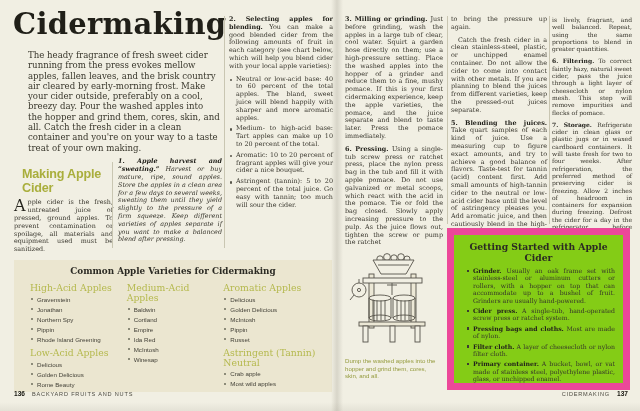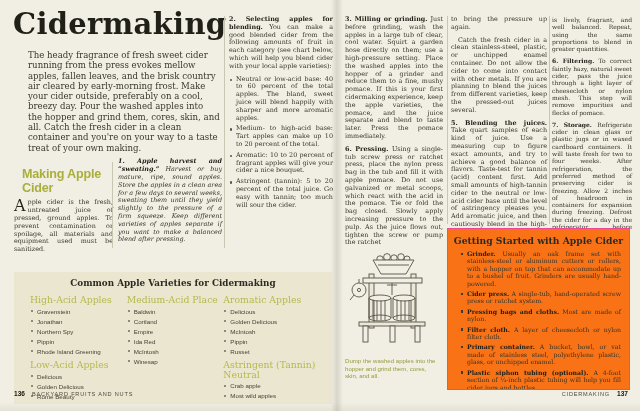--- a/index.html
+++ b/index.html
@@ -42,21 +42,21 @@
   .vrule{position:absolute;width:1px;background:#c9c6b2;}
 
   .bullets{list-style:none;margin:2px 0 0 0;padding:0;}
   .bullets li{position:relative;padding-left:7px;margin-bottom:3px;}
   .bullets li::before{
     content:"";position:absolute;left:1px;top:3px;
     width:2.4px;height:2.4px;background:#56554a;border-radius:50%;
   }
 
   .table-box{
-    left:14px;top:272px;width:318px;height:132px;
+    left:14px;top:260px;width:318px;height:132px;
     background:#ebe6d0;overflow:hidden;
   }
   .table-title{
     text-align:center;font-weight:bold;font-size:8.8px;color:#2b2a23;
     padding-top:6px;margin:0;
   }
   .table-cols{display:flex;padding:2px 12px 0 16px;gap:0;}
   .tcol{flex:1;}
   .ghead{
     font-size:9.3px;line-height:9.8px;font-weight:normal;color:#b5b94e;
@@ -80,21 +80,21 @@
 
   .press{left:347px;top:250px;}
   .caption{
     left:345px;top:351px;width:92px;
     font-family:"Liberation Sans", sans-serif;
     font-size:6.1px;line-height:7.4px;color:#959b3e;text-align:left;
   }
 
   .sidebar{
     left:447px;top:228px;width:183px;height:162px;
-    background:#f97316;border:1px solid #ec4899;box-sizing:border-box;
+    background:#84cc16;border:7px solid #ec4899;box-sizing:border-box;
     overflow:hidden;
   }
   .sidebar-title{
     text-align:center;font-weight:bold;font-size:9.2px;color:#2b2a23;
     margin:6px 4px 4px 4px;
   }
   .sitems{
     list-style:none;margin:0;padding:0 8px 0 11px;
     font-size:6.2px;line-height:7.4px;color:#35332a;text-align:justify;
   }
@@ -167,21 +167,21 @@
           <li>Rhode Island Greening</li>
         </ul>
         <h3 class="ghead">Low-Acid Apples</h3>
         <ul class="titems">
           <li>Delicious</li>
           <li>Golden Delicious</li>
           <li>Rome Beauty</li>
         </ul>
       </div>
       <div class="tcol">
-        <h3 class="ghead">Medium-Acid Place</h3>
+        <h3 class="ghead">Medium-Acid Apples</h3>
         <ul class="titems">
           <li>Baldwin</li>
           <li>Cortland</li>
           <li>Empire</li>
           <li>Ida Red</li>
           <li>McIntosh</li>
           <li>Winesap</li>
         </ul>
       </div>
       <div class="tcol">
@@ -253,21 +253,21 @@
         <rect x="68" y="76" width="5" height="16" fill="#f1efe3"></rect>
       </g>
     </svg>
   </div>
   <p class="abs caption">Dump the washed apples into the hopper and grind them, cores, skin, and all.</p>
 
   <div class="vrule" style="left:447px;top:16px;height:208px;"></div>
 
   <div class="abs col colR2">
     <p>to bring the pressure up again.</p>
-    <p class="indent">Catch the fresh cider in a clean stainless-steel, plastic, or unchipped enamel container. Do not allow the cider to come into contact with other metals. If you are planning to blend the juices from different varieties, keep the pressed-out juices several.</p>
+    <p class="indent">Catch the fresh cider in a clean stainless-steel, plastic, or unchipped enamel container. Do not allow the cider to come into contact with other metals. If you are planning to blend the juices from different varieties, keep the pressed-out juices separate.</p>
     <p><span class="lead">5. Blending the juices.</span> <span>Take quart samples of each kind of juice. Use a measuring cup to figure exact amounts, and try to achieve a good balance of flavors. Taste-test for tannin (acid) content first. Add small amounts of high-tannin cider to the neutral or low-acid cider base until the level of astringency pleases you. Add aromatic juice, and then cautiously blend in the high-acid juice until the cider</span></p>
   </div>
 
   <div class="vrule" style="left:549px;top:16px;height:208px;"></div>
 
   <div class="abs col colR3">
     <p>is lively, fragrant, and well balanced. Repeat, using the same proportions to blend in greater quantities.</p>
     <p><span class="lead">6. Filtering.</span> <span>To correct faintly hazy, natural sweet cider, pass the juice through a light layer of cheesecloth or nylon mesh. This step will remove impurities and flecks of pomace.</span></p>
     <p><span class="lead">7. Storage.</span> <span>Refrigerate cider in clean glass or plastic jugs or in waxed cardboard containers. It will taste fresh for two to four weeks. After refrigeration, the preferred method of preserving cider is freezing. Allow 2 inches of headroom in containers for expansion during freezing. Defrost the cider for a day in the refrigerator before drinking it.</span></p>
   </div>

